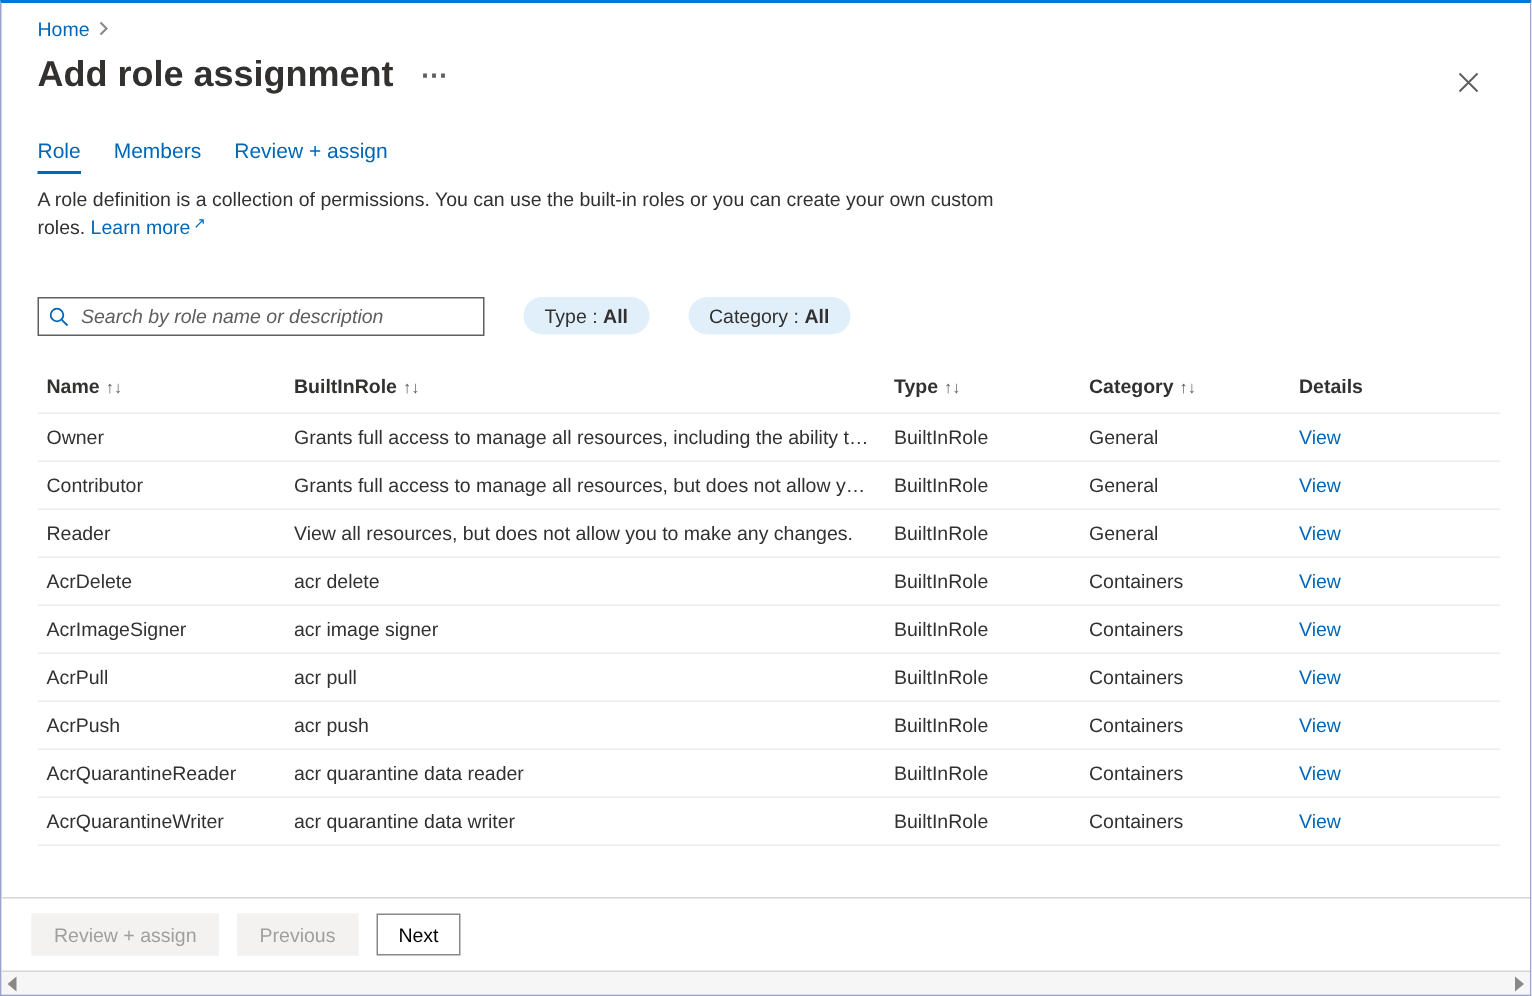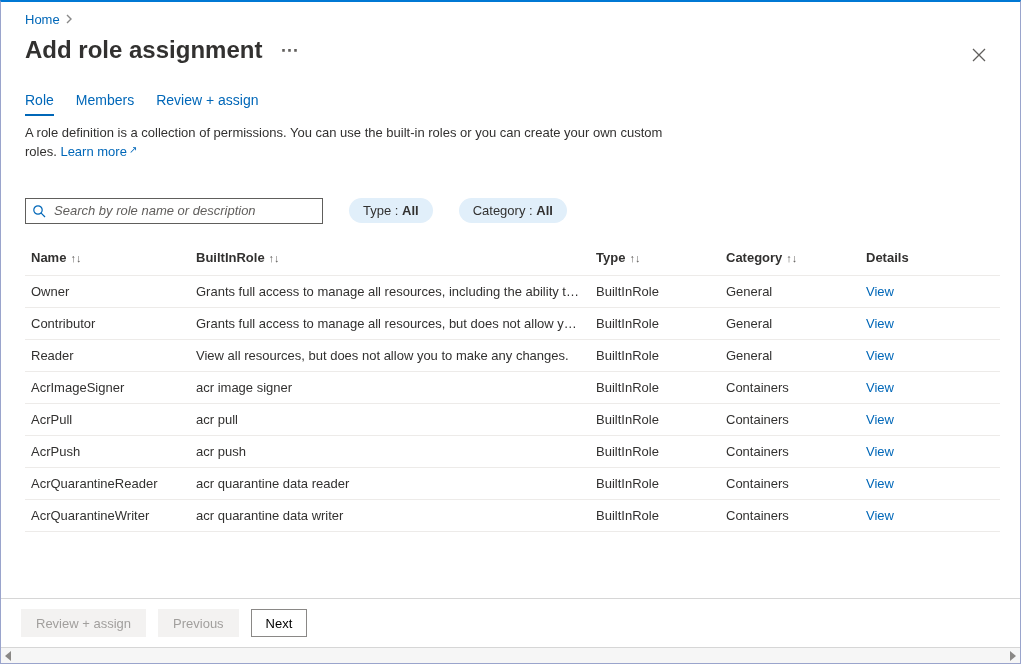--- a/index.html
+++ b/index.html
@@ -284,20 +284,27 @@
             <td><a class="view-link">View</a></td>
           </tr>
           <tr>
             <td>Reader</td>
             <td>View all resources, but does not allow you to make any changes.</td>
             <td>BuiltInRole</td>
             <td>General</td>
             <td><a class="view-link">View</a></td>
           </tr>
           <tr>
+            <td>AcrDelete</td>
+            <td>acr delete</td>
+            <td>BuiltInRole</td>
+            <td>Containers</td>
+            <td><a class="view-link">View</a></td>
+          </tr>
+          <tr>
             <td>AcrImageSigner</td>
             <td>acr image signer</td>
             <td>BuiltInRole</td>
             <td>Containers</td>
             <td><a class="view-link">View</a></td>
           </tr>
           <tr>
             <td>AcrPull</td>
             <td>acr pull</td>
             <td>BuiltInRole</td>

